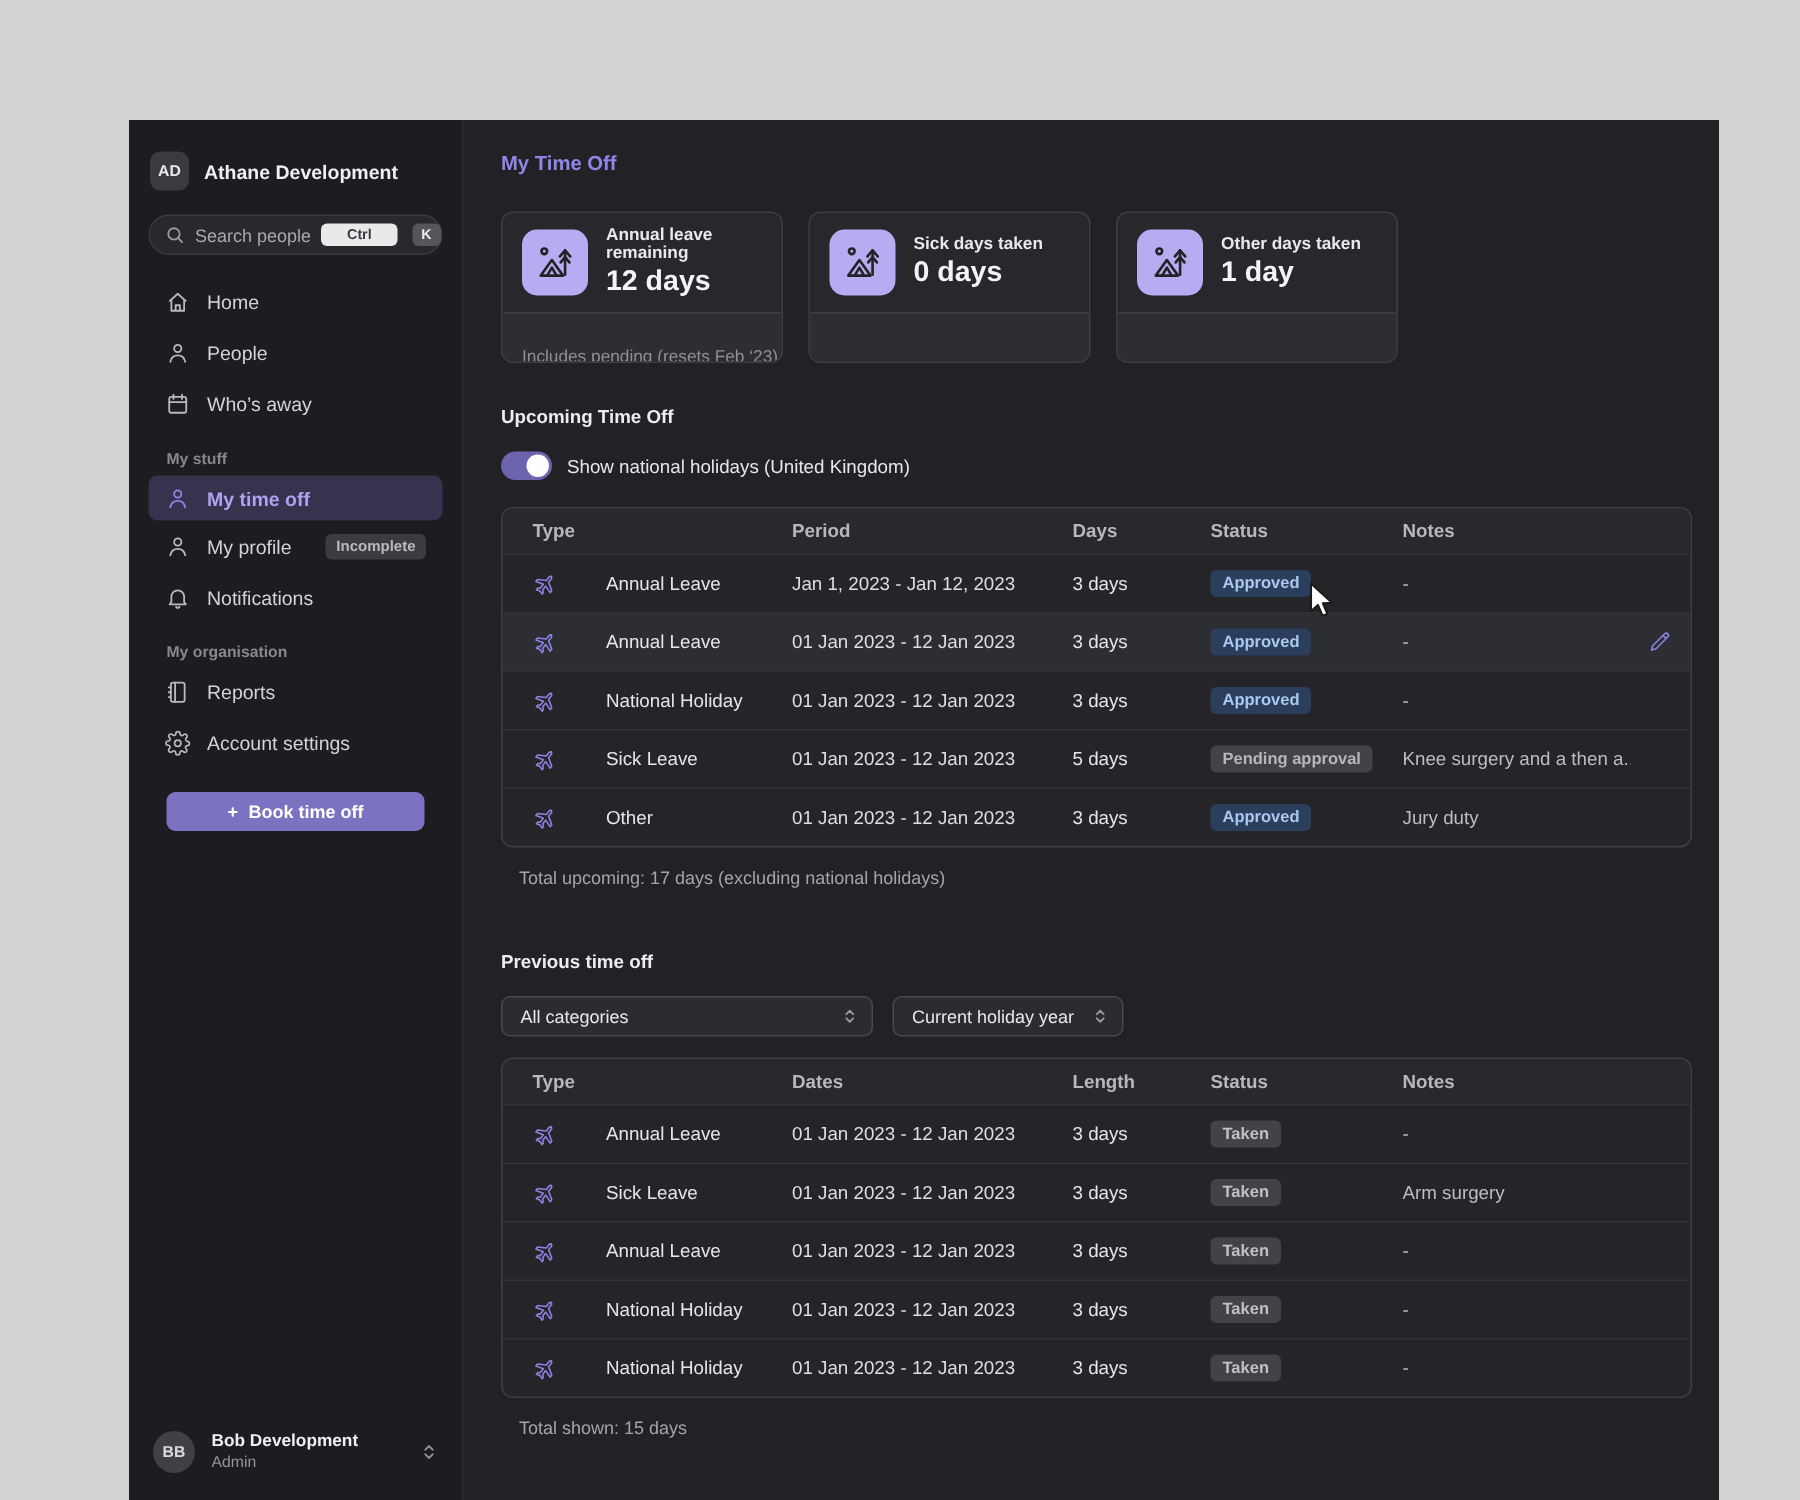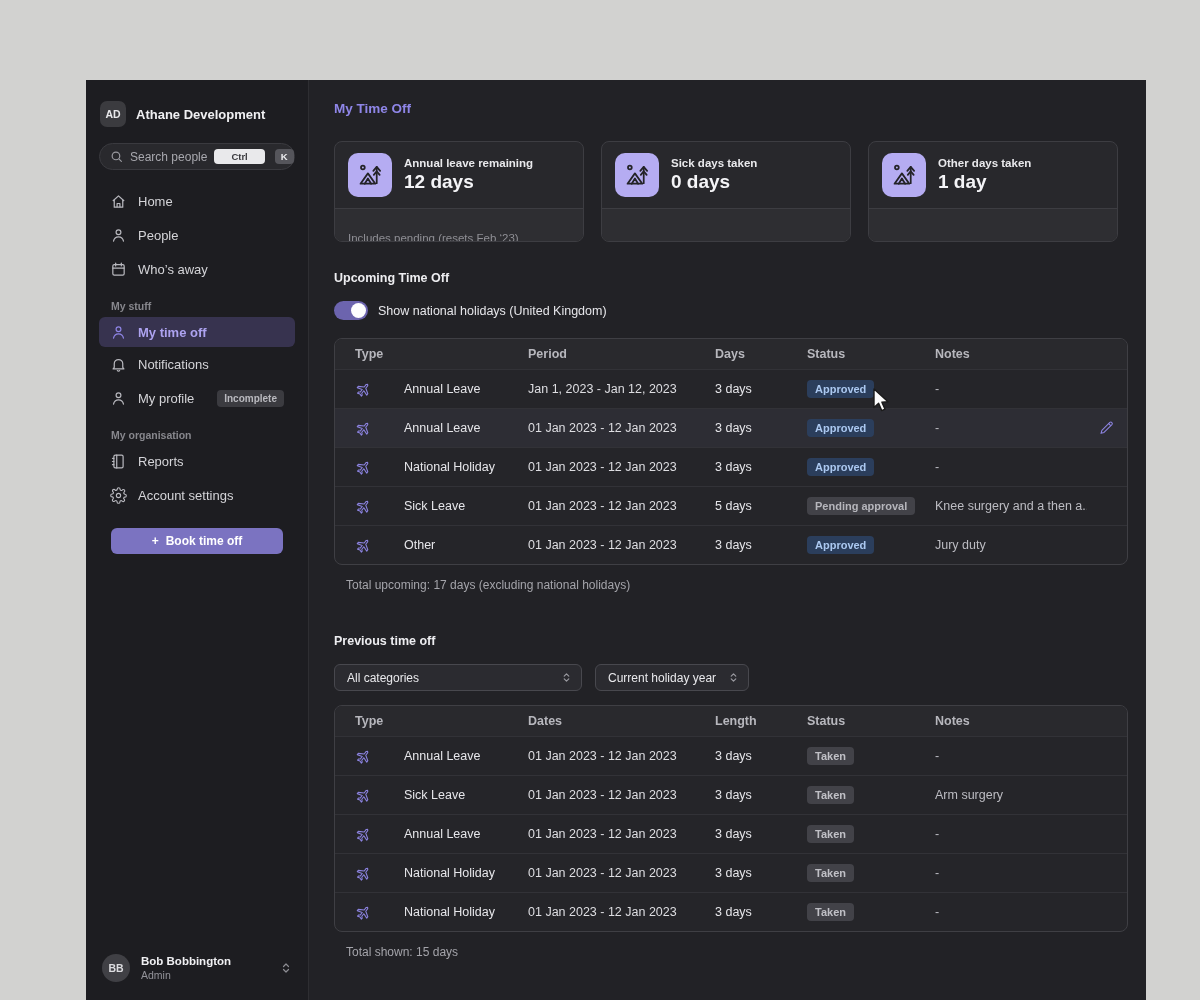--- a/index.html
+++ b/index.html
@@ -67,21 +67,21 @@
     font-size:10.5px; font-weight:bold; display:flex; align-items:center; justify-content:center;
   }
   .user-name{ color:#f0f0f3; font-size:11.5px; font-weight:bold; }
   .user-role{ color:#93939а; color:#93939a; font-size:10.5px; margin-top:2px; }
   .user-caret{ margin-left:auto; color:#8d8d93; display:flex; }
   
   .main{ flex:1; padding:21px 18px 0 25px; background:#222226; overflow:hidden; }
   .page-title{ color:#8f86e8; font-size:13.5px; font-weight:bold; }
   .stats{ display:flex; gap:17px; margin-top:25px; }
   .card{
-    width:250px; border:1px solid #3d3d42; border-radius:8px; background:#28282c; overflow:hidden;
+    width:188px; border:1px solid #3d3d42; border-radius:8px; background:#28282c; overflow:hidden;
   }
   .card-top{ display:flex; align-items:center; gap:12px; padding:11px 13px; height:66px; }
   .card-icon{
     width:44px; height:44px; min-width:44px; border-radius:10px; background:#b5acf2;
     display:flex; align-items:center; justify-content:center; color:#232327;
   }
   .card-label{ color:#e9e9ec; font-size:11.5px; font-weight:bold; }
   .card-value{ color:#f4f4f7; font-size:19px; font-weight:bold; margin-top:2px; }
   .card-foot{
     height:26px; border-top:1px solid #3d3d42; background:#2e2e32;
@@ -200,36 +200,36 @@
         <span class="nicon">
           <svg width="17" height="17" viewBox="0 0 24 24" fill="none" stroke="currentColor" stroke-width="1.7" stroke-linecap="round">
               <circle cx="12" cy="7.5" r="3.4"></circle>
               <path d="M5 20c.8-4 3.5-6 7-6s6.2 2 7 6"></path>
             </svg>
         </span>
         <span>My time off</span>
       </div>
       <div class="nav-item">
         <span class="nicon">
+          <svg width="17" height="17" viewBox="0 0 24 24" fill="none" stroke="currentColor" stroke-width="1.7" stroke-linecap="round">
+              <circle cx="12" cy="7.5" r="3.4"></circle>
+              <path d="M5 20c.8-4 3.5-6 7-6s6.2 2 7 6"></path>
+            </svg>
+        </span>
+        <span>My profile</span>
+        <span class="pill-badge">Incomplete</span>
+      </div>
+      <div class="nav-item">
+        <span class="nicon">
           <svg width="17" height="17" viewBox="0 0 24 24" fill="none" stroke="currentColor" stroke-width="1.7" stroke-linecap="round" stroke-linejoin="round">
               <path d="M6 16v-5a6 6 0 0 1 12 0v5l1.6 2.2H4.4L6 16z"></path>
               <path d="M10.4 20.5a1.8 1.8 0 0 0 3.2 0"></path>
             </svg>
         </span>
         <span>Notifications</span>
-      </div>
-      <div class="nav-item">
-        <span class="nicon">
-          <svg width="17" height="17" viewBox="0 0 24 24" fill="none" stroke="currentColor" stroke-width="1.7" stroke-linecap="round">
-              <circle cx="12" cy="7.5" r="3.4"></circle>
-              <path d="M5 20c.8-4 3.5-6 7-6s6.2 2 7 6"></path>
-            </svg>
-        </span>
-        <span>My profile</span>
-        <span class="pill-badge">Incomplete</span>
       </div>
 
       <div class="section-label">My organisation</div>
 
       <div class="nav-item">
         <span class="nicon">
           <svg width="17" height="17" viewBox="0 0 24 24" fill="none" stroke="currentColor" stroke-width="1.7" stroke-linecap="round">
               <rect x="5.5" y="3" width="13" height="18" rx="2"></rect>
               <line x1="9.5" y1="3" x2="9.5" y2="21"></line>
               <line x1="3.5" y1="7.5" x2="5.5" y2="7.5"></line>
@@ -251,21 +251,21 @@
     </div>
 
     <button class="book-btn" style="background: rgb(123, 115, 193);">
       <span>+</span>
       <span>Book time off</span>
     </button>
 
     <div class="user-row">
       <div class="user-avatar">BB</div>
       <div>
-        <div class="user-name">Bob Bobbington</div>
+        <div class="user-name">Bob Development</div>
         <div class="user-role">Admin</div>
       </div>
       <span class="user-caret">
         <svg width="12" height="14" viewBox="0 0 24 28" fill="none" stroke="currentColor" stroke-width="2.4" stroke-linecap="round" stroke-linejoin="round">
             <path d="M7 11l5-5 5 5"></path>
             <path d="M7 17l5 5 5-5"></path>
           </svg>
       </span>
     </div>
   </div>

